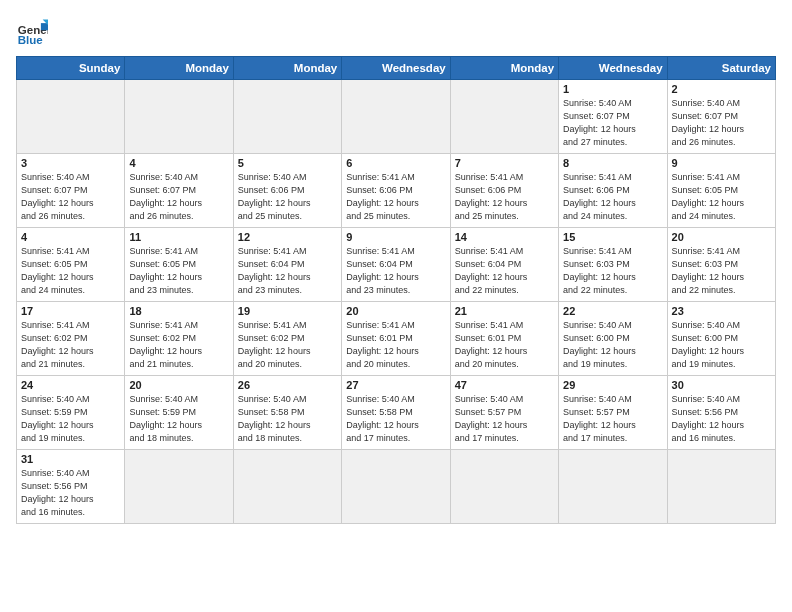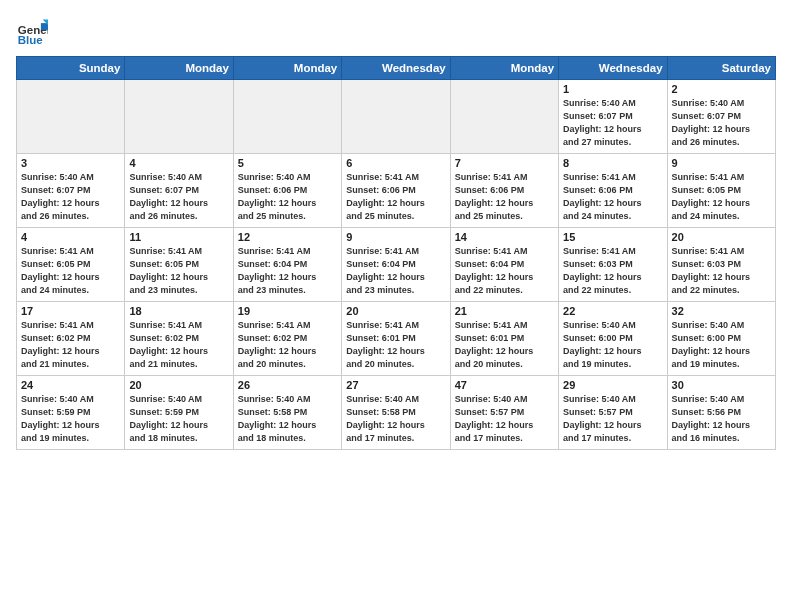--- a/index.html
+++ b/index.html
@@ -72,21 +72,20 @@
     .day-num {
       font-weight: bold;
       font-size: 11px;
       display: block;
       margin-bottom: 2px;
     }
     .day-info {
       line-height: 1.45;
       font-size: 9px;
       color: #333;
-      font-weight: bold;
     }
   </style>
 </head>
 <body>
 
 <div class="page">
   <div class="header">
     <div class="logo">
       <svg class="logo-icon" viewBox="0 0 36 36">
         <text x="2" y="20" font-size="13" font-weight="bold" fill="#333">General</text>
@@ -274,21 +273,21 @@
 and 20 minutes.</div>
           </td>
           <td>
             <span class="day-num">22</span>
             <div class="day-info" style="white-space: pre-line;">Sunrise: 5:40 AM
 Sunset: 6:00 PM
 Daylight: 12 hours
 and 19 minutes.</div>
           </td>
           <td>
-            <span class="day-num">32</span>
+            <span class="day-num">23</span>
             <div class="day-info" style="white-space: pre-line;">Sunrise: 5:40 AM
 Sunset: 6:00 PM
 Daylight: 12 hours
 and 19 minutes.</div>
           </td>
         </tr>
         <tr>
           <td>
             <span class="day-num">24</span>
             <div class="day-info" style="white-space: pre-line;">Sunrise: 5:40 AM
@@ -331,16 +330,31 @@
 Daylight: 12 hours
 and 17 minutes.</div>
           </td>
           <td>
             <span class="day-num">30</span>
             <div class="day-info" style="white-space: pre-line;">Sunrise: 5:40 AM
 Sunset: 5:56 PM
 Daylight: 12 hours
 and 16 minutes.</div>
           </td>
+        </tr>
+        <tr>
+          <td>
+            <span class="day-num">31</span>
+            <div class="day-info" style="white-space: pre-line;">Sunrise: 5:40 AM
+Sunset: 5:56 PM
+Daylight: 12 hours
+and 16 minutes.</div>
+          </td>
+          <td class="empty"></td>
+          <td class="empty"></td>
+          <td class="empty"></td>
+          <td class="empty"></td>
+          <td class="empty"></td>
+          <td class="empty"></td>
         </tr>
       </tbody>
   </table>
 </div>
 
 </body></html>

